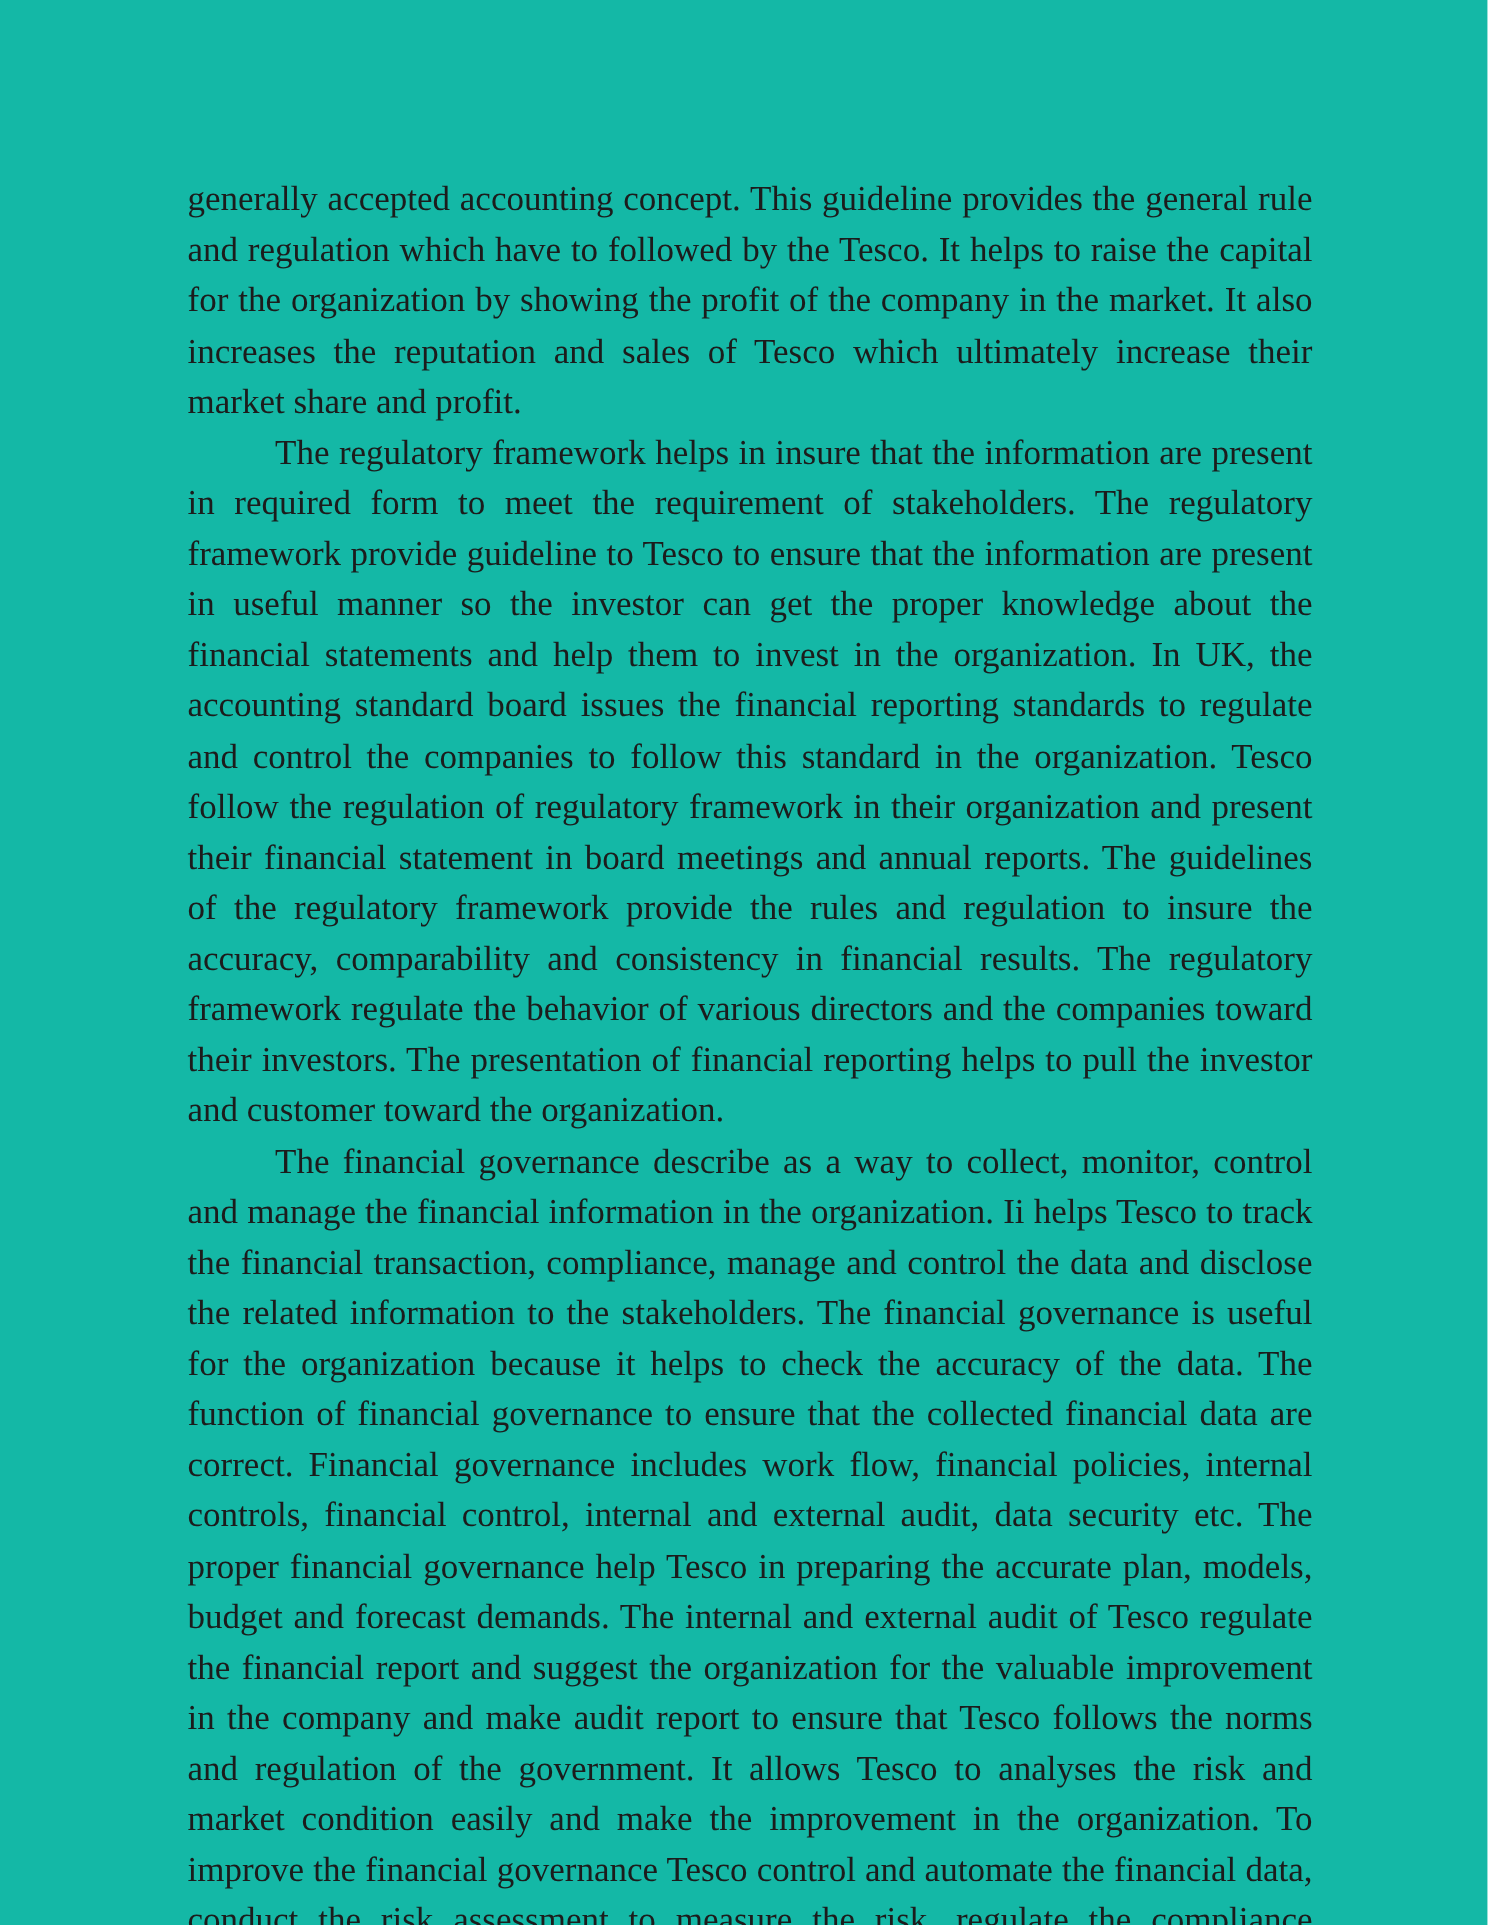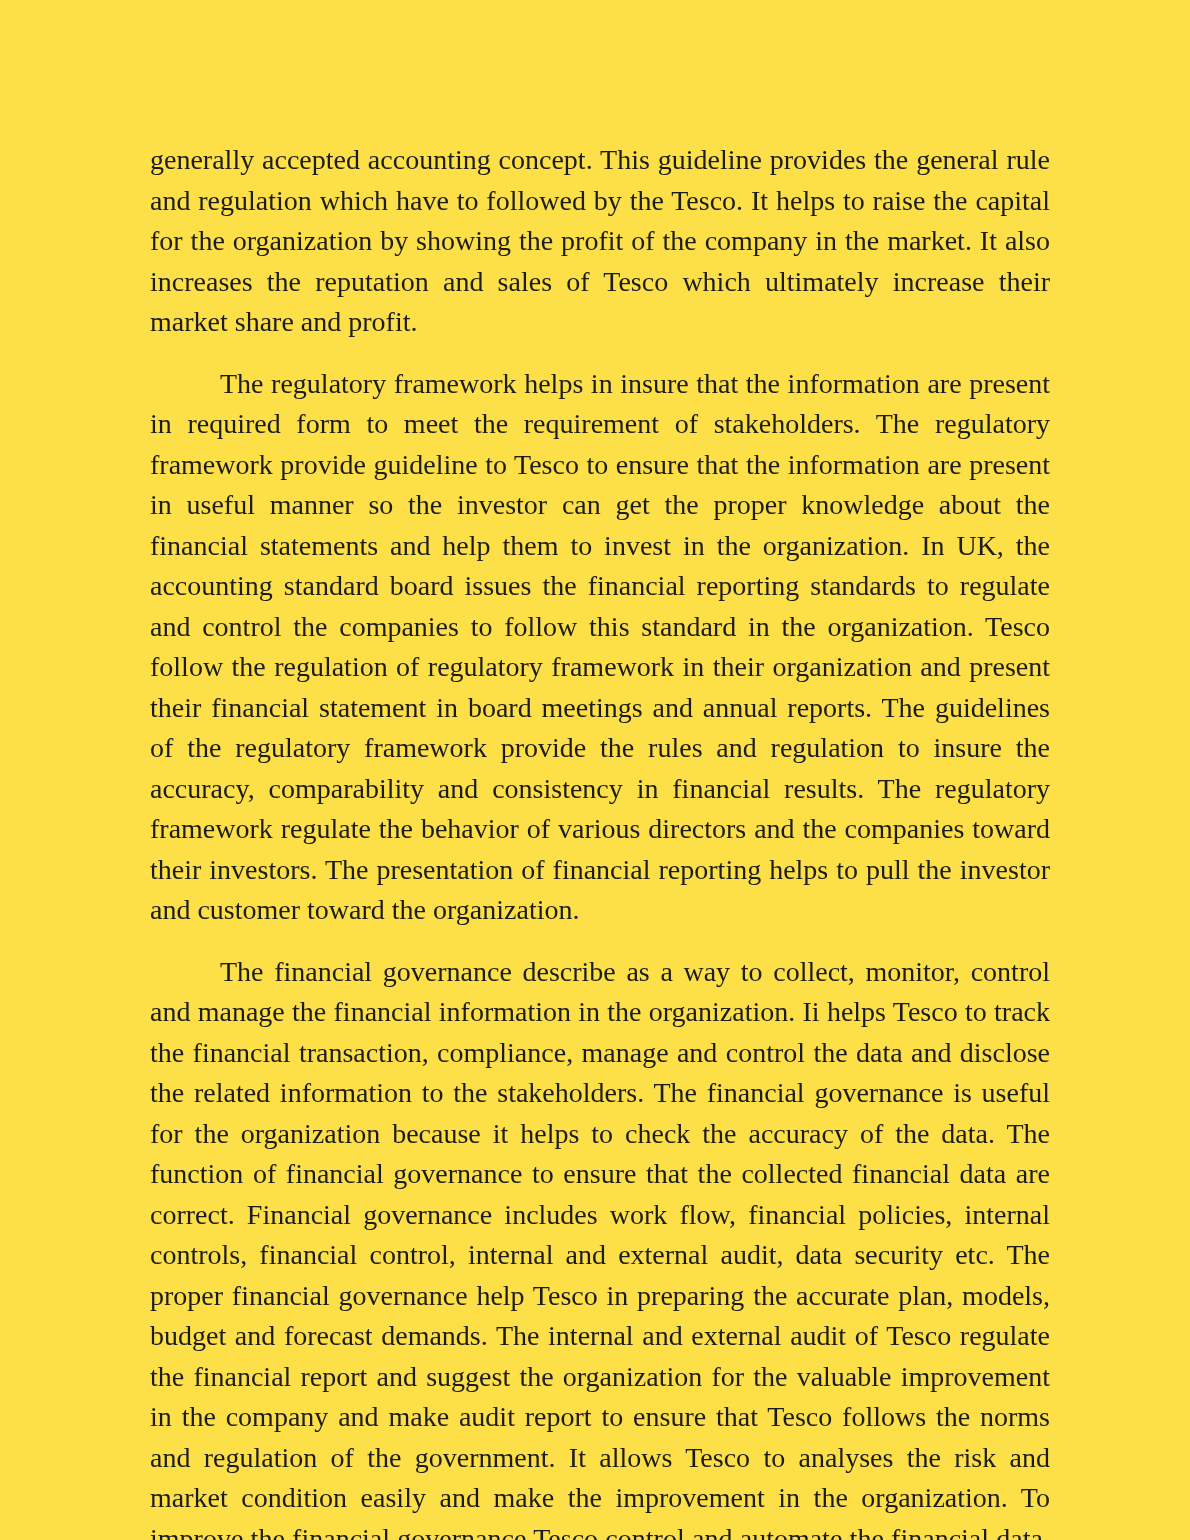--- a/index.html
+++ b/index.html
@@ -4,39 +4,38 @@
 <style>
   html, body {
     margin: 0;
     padding: 0;
     background: #ffffff;
   }
   .page {
     position: relative;
     width: 1190px;
     height: 1540px;
-    background: #fde047;
+    background: #14b8a6;
     box-sizing: border-box;
     padding: 140px 140px 0 150px;
     overflow: hidden;
   }
   .doc-body {
     font-family: "Liberation Serif", "DejaVu Serif", serif;
     font-size: 28px;
     line-height: 40.5px;
     color: #1c1c1c;
     text-align: justify;
   }
   .para {
     margin: 0;
     padding: 0;
   }
   .para.indented {
     text-indent: 70px;
-    margin-top: 21px;
   }
 </style>
 </head>
 <body>
 
 <div class="page">
   <div class="doc-body">
     <p class="para">generally accepted accounting concept. This guideline provides the general rule and regulation which have to followed by the Tesco. It helps to raise the capital for the organization by showing the profit of the company in the market. It also increases the reputation and sales of Tesco which ultimately increase their market share and profit.</p>
     <p class="para indented">The regulatory framework helps in insure that the information are present in required form to meet the requirement of stakeholders. The regulatory framework provide guideline to Tesco to ensure that the information are present in useful manner so the investor can get the proper knowledge about the financial statements and help them to invest in the organization. In UK, the accounting standard board issues the financial reporting standards to regulate and control the companies to follow this standard in the organization. Tesco follow the regulation of regulatory framework in their organization and present their financial statement in board meetings and annual reports. The guidelines of the regulatory framework provide the rules and regulation to insure the accuracy, comparability and consistency in financial results. The regulatory framework regulate the behavior of various directors and the companies toward their investors. The presentation of financial reporting helps to pull the investor and customer toward the organization.</p>
     <p class="para indented">The financial governance describe as a way to collect, monitor, control and manage the financial information in the organization. Ii helps Tesco to track the financial transaction, compliance, manage and control the data and disclose the related information to the stakeholders. The financial governance is useful for the organization because it helps to check the accuracy of the data. The function of financial governance to ensure that the collected financial data are correct. Financial governance includes work flow, financial policies, internal controls, financial control, internal and external audit, data security etc. The proper financial governance help Tesco in preparing the accurate plan, models, budget and forecast demands. The internal and external audit of Tesco regulate the financial report and suggest the organization for the valuable improvement in the company and make audit report to ensure that Tesco follows the norms and regulation of the government. It allows Tesco to analyses the risk and market condition easily  and make the improvement in the organization. To improve the financial governance Tesco control and automate the financial data, conduct the risk assessment to measure the risk, regulate the compliance regulation and make the necessary changes.</p>

